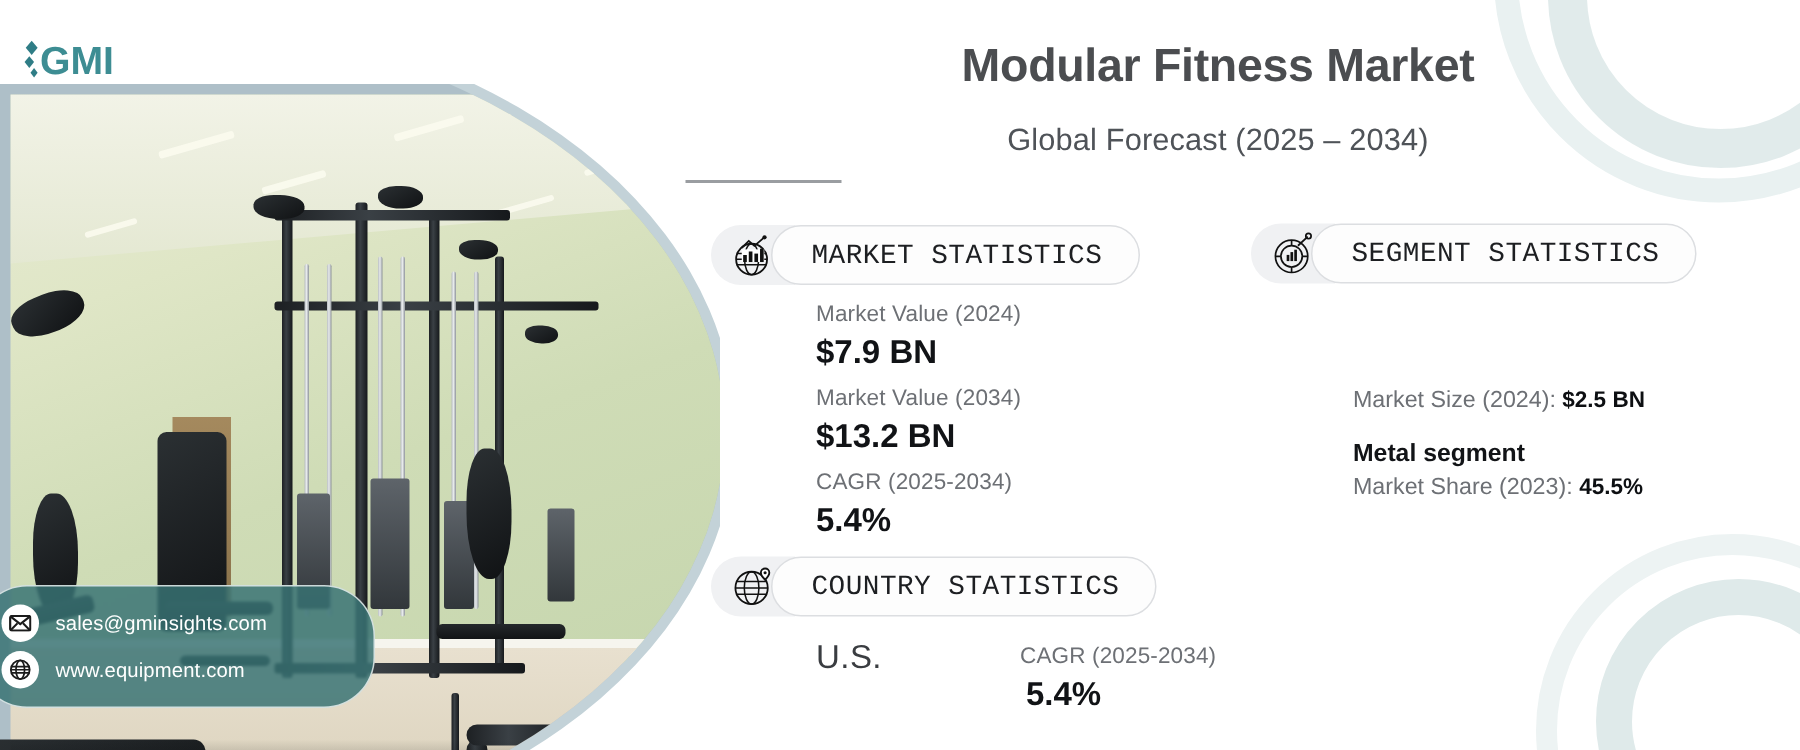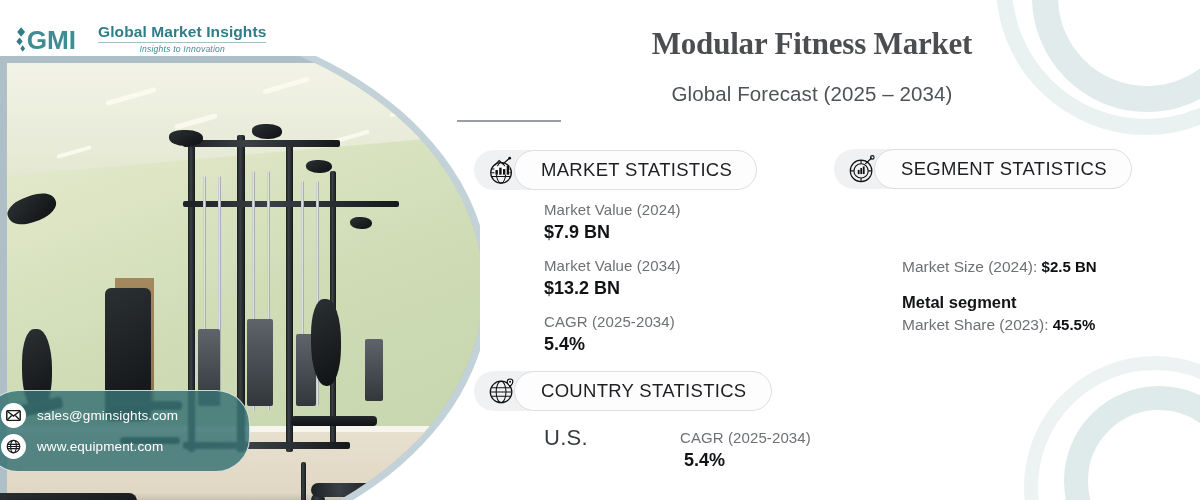--- a/index.html
+++ b/index.html
@@ -179,37 +179,37 @@
   .content {
     position: absolute;
     left: 452px; top: 0; width: 748px; height: 500px;
     z-index: 5;
   }
   .title {
     position: absolute; left: 0; top: 26px; width: 720px;
     text-align: center;
     font-size: 31px; font-weight: 700; color: #4b4d50;
     letter-spacing: -.2px;
-    font-family: Liberation Serif, serif;
   }
   .subtitle {
     position: absolute; left: 0; top: 82px; width: 720px;
     text-align: center;
     font-size: 20.5px; color: #4f5358; letter-spacing: .1px;
   }
   .rule {
     position: absolute; left: 5px; top: 120px;
     width: 104px; height: 2px; background: #9a9da1;
   }
 
   
   .badge {
     position: absolute;
     display: flex; align-items: flex-start;
     height: 40px;
+    font-family: Liberation Mono, monospace;
   }
   .badge-icon {
     width: 56px; height: 40px;
     background: #f0f1f3;
     border-radius: 20px 0 0 20px;
     display: flex; align-items: center; justify-content: center;
     position: relative; z-index: 1;
   }
   .badge-pill {
     height: 40px;
@@ -223,21 +223,21 @@
     letter-spacing: .3px;
     position: relative; z-index: 2;
   }
 
   .stat-label {
     position: absolute;
     font-size: 15px; color: #6d7075; letter-spacing: .1px;
   }
   .stat-value {
     position: absolute;
-    font-size: 18px; font-weight: 700; color: #111316; letter-spacing: 0;
+    font-size: 22px; font-weight: 700; color: #111316; letter-spacing: 0;
   }
 
   .seg-title {
     position: absolute;
     font-size: 16.5px; font-weight: 700; color: #121417; line-height: 1.26;
     width: 250px;
   }
   .seg-line {
     position: absolute;
     font-size: 15.5px; color: #6d7075; white-space: nowrap;
@@ -348,25 +348,20 @@
   <div class="logo">
     <span class="logo-mark">
       <svg width="76" height="34" viewBox="0 0 96 42">
         <g fill="#2f7d86">
           <path d="M4 12 L9 6 L14 12 L9 18 Z"></path>
           <path d="M3 24 L7 19 L11 24 L7 29 Z"></path>
           <path d="M8 33 L11 29 L14 33 L11 37 Z"></path>
         </g>
         <text x="16" y="34" font-family="Liberation Sans, sans-serif" font-size="33" font-weight="700" fill="#3d8d93">GMI</text>
       </svg>
-    </span>
-    <span class="logo-text">
-      <span class="logo-title">Global Market Insights</span>
-      <span class="logo-rule"></span>
-      <span class="logo-tag">Insights to Innovation</span>
     </span>
   </div>
 
   <div class="content">
 
     <div class="title">Modular Fitness Market</div>
     <div class="subtitle">Global Forecast (2025 – 2034)</div>
     <div class="rule"></div>
 
     <div class="badge" style="left:22px; top:150px;">

